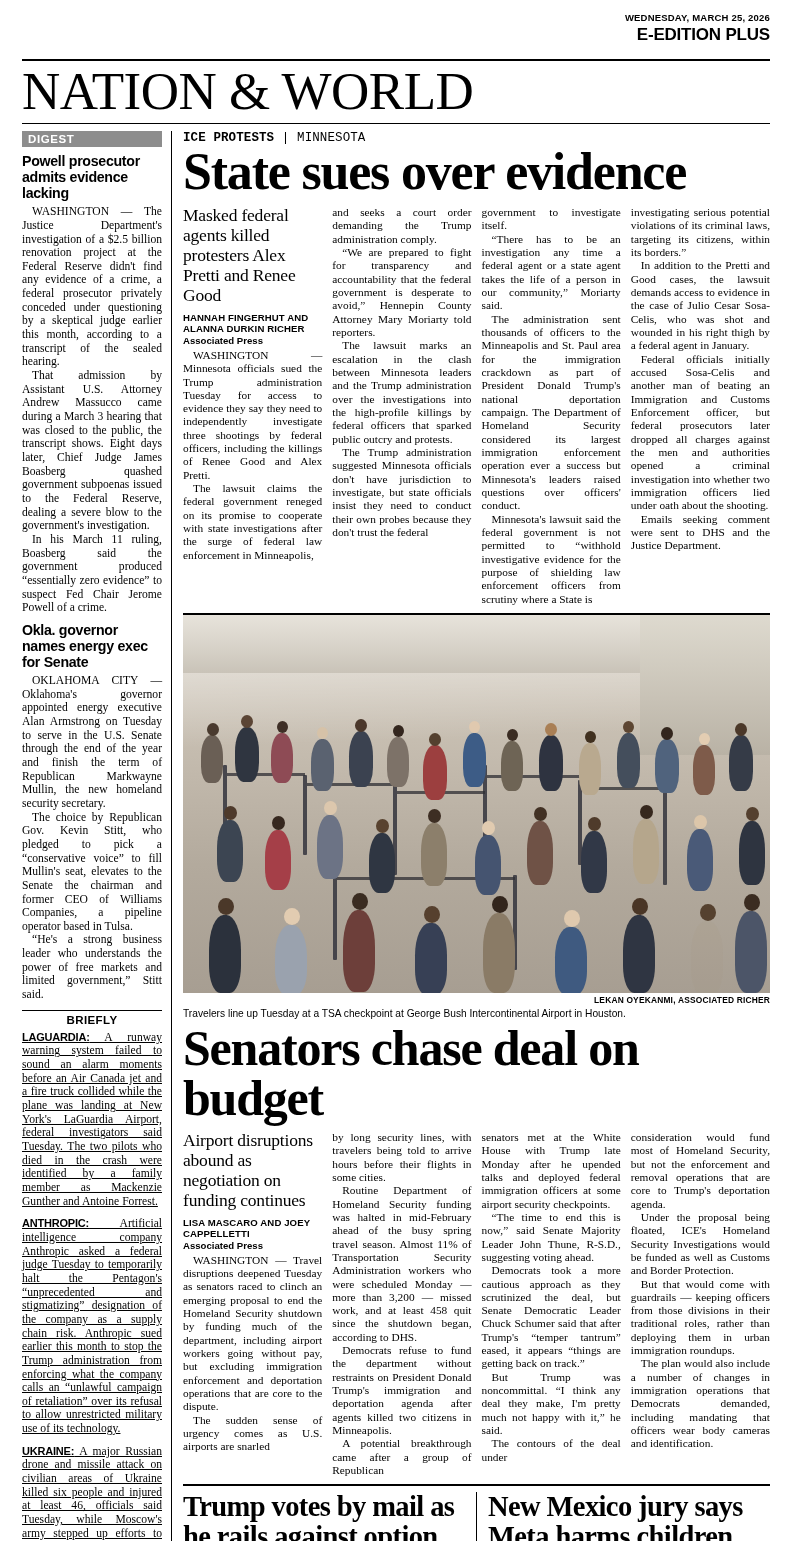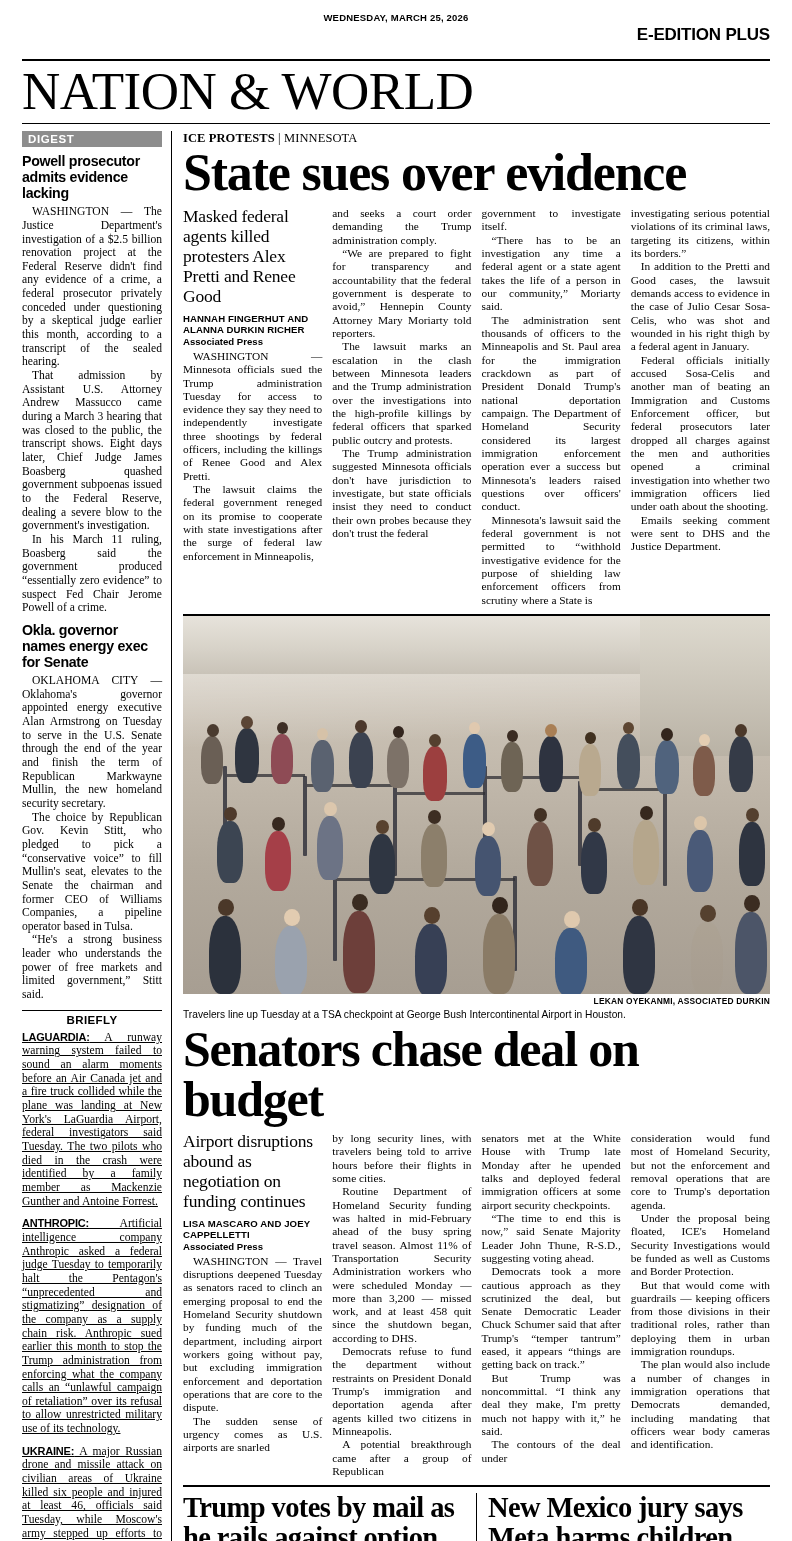--- a/index.html
+++ b/index.html
@@ -26,21 +26,20 @@
   
   .masthead-date {
     text-align: right;
     padding-top: 12px;
     font-family: "Liberation Sans", sans-serif;
   }
   .masthead-date .date-line {
     font-size: 9.5px;
     font-weight: bold;
     letter-spacing: 0.2px;
-    text-align: center;
   }
   .masthead-date .edition-line {
     font-size: 17px;
     font-weight: bold;
     letter-spacing: -0.2px;
     margin-top: 2px;
   }
   .section-title-wrap {
     margin-top: 14px;
     border-top: 2px solid #000;
@@ -121,21 +120,21 @@
   }
   .brief-item .lede {
     font-family: "Liberation Sans", sans-serif;
     font-weight: bold;
     font-size: 11px;
     letter-spacing: -0.2px;
   }
 
   
   .kicker {
-    font-family: Liberation Serif, serif;
+    font-family: Liberation Mono, monospace;
     font-size: 12.5px;
     letter-spacing: 0.1px;
     margin-bottom: 1px;
   }
   .kicker .k-bold { font-weight: bold; }
   .kicker .k-sep { font-weight: normal; }
   .kicker .k-loc { font-weight: normal; }
 
   .big-hed {
     font-family: "Liberation Serif", serif;
@@ -452,21 +451,21 @@
           <div class="crowd-dot" style="left:372px; top:312px; width:32px; height:68px; background:#3f5a80;"></div>
           <div class="crowd-head" style="left:381px; top:295px; width:16px; height:17px; background:#dfc9ae;"></div>
           <div class="crowd-dot" style="left:440px; top:300px; width:32px; height:78px; background:#2f3542;"></div>
           <div class="crowd-head" style="left:449px; top:283px; width:16px; height:17px; background:#4a3626;"></div>
           <div class="crowd-dot" style="left:508px; top:306px; width:32px; height:74px; background:#a6968022;"></div>
           <div class="crowd-head" style="left:517px; top:289px; width:16px; height:17px; background:#55412f;"></div>
           <div class="crowd-dot" style="left:552px; top:296px; width:32px; height:82px; background:#4c5568;"></div>
           <div class="crowd-head" style="left:561px; top:279px; width:16px; height:17px; background:#3b2c21;"></div>
         </div>
 
-        <div class="photo-credit">LEKAN OYEKANMI, ASSOCIATED DURKIN</div>
+        <div class="photo-credit">LEKAN OYEKANMI, ASSOCIATED RICHER</div>
         <div class="photo-caption">Travelers line up Tuesday at a TSA checkpoint at George Bush Intercontinental Airport in Houston.</div>
       </div>
 
       <div>
         <h2 class="big-hed smaller">Senators chase deal on budget</h2>
         <div class="cols-4">
           <div class="col">
             <div class="deck">Airport disruptions abound as negotiation on funding continues</div>
             <div class="byline">LISA MASCARO AND JOEY CAPPELLETTI</div>
             <div class="byline-org">Associated Press</div>

